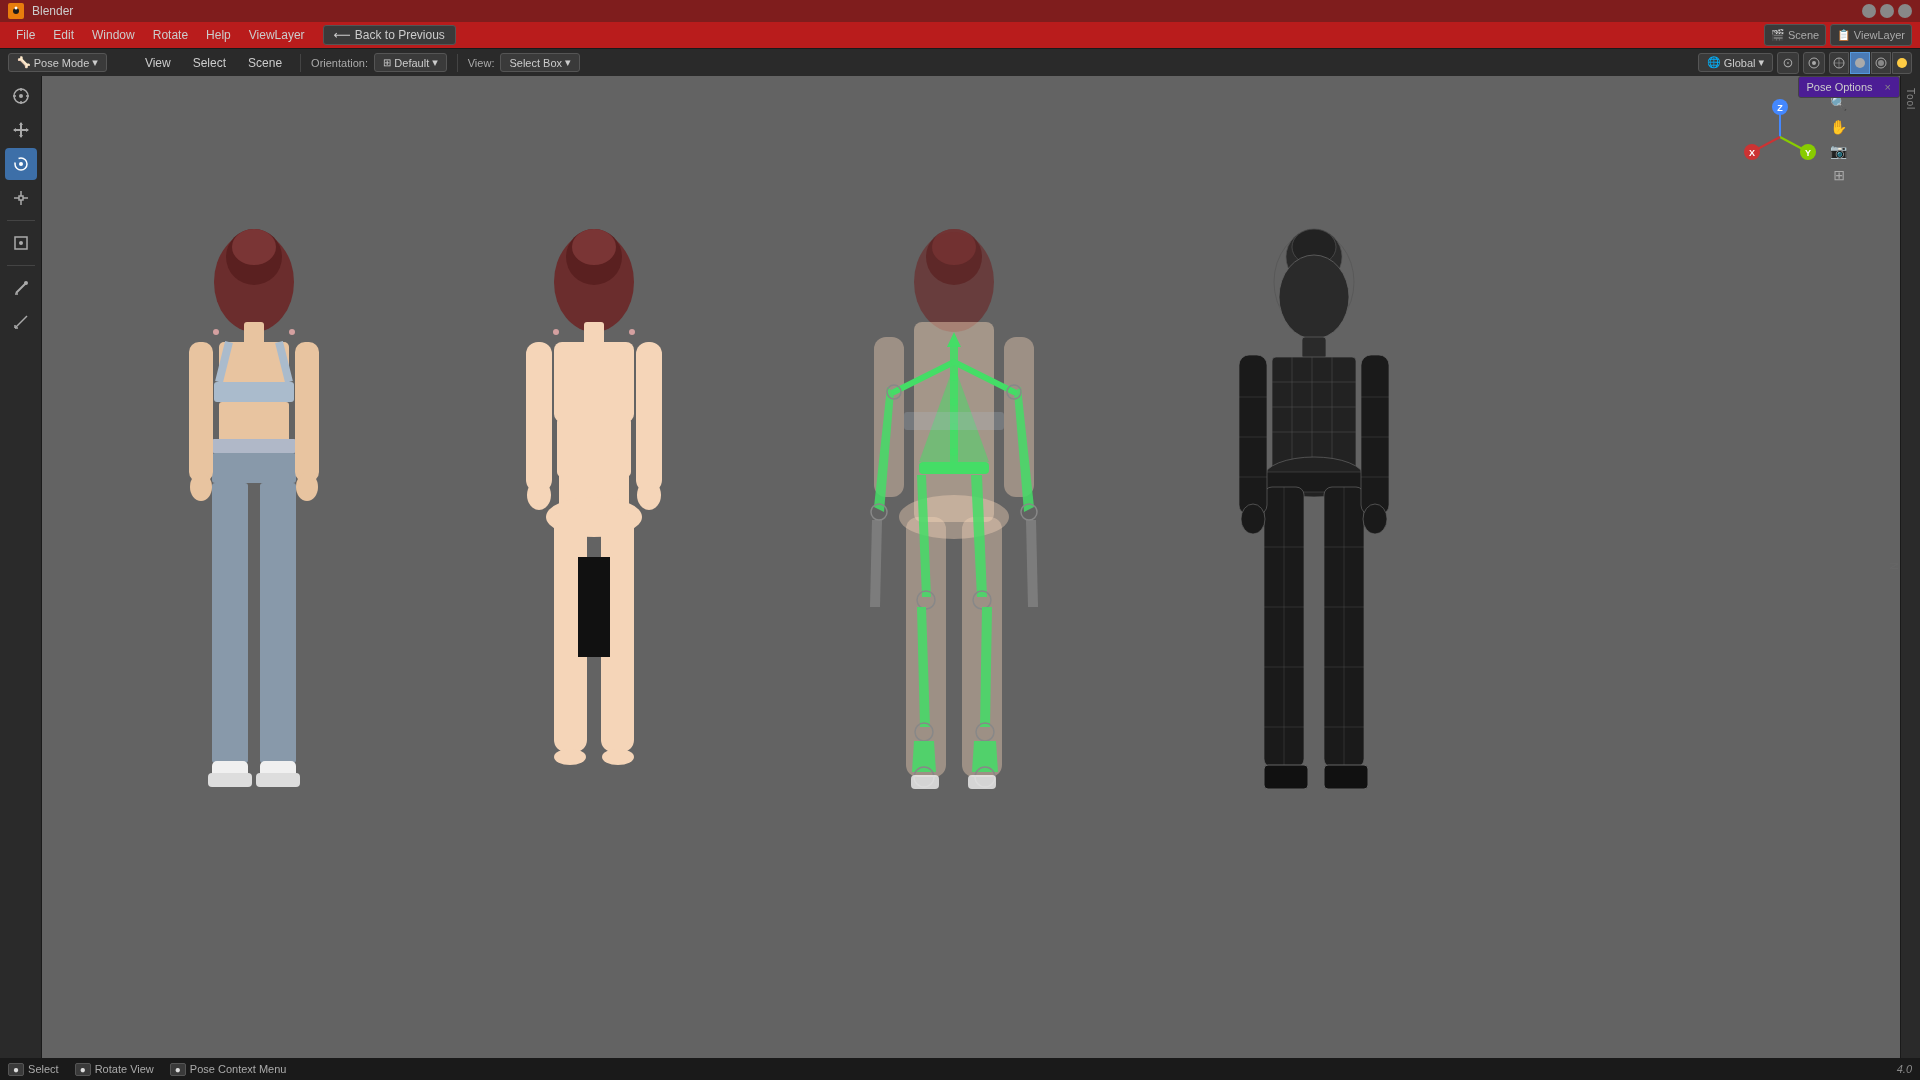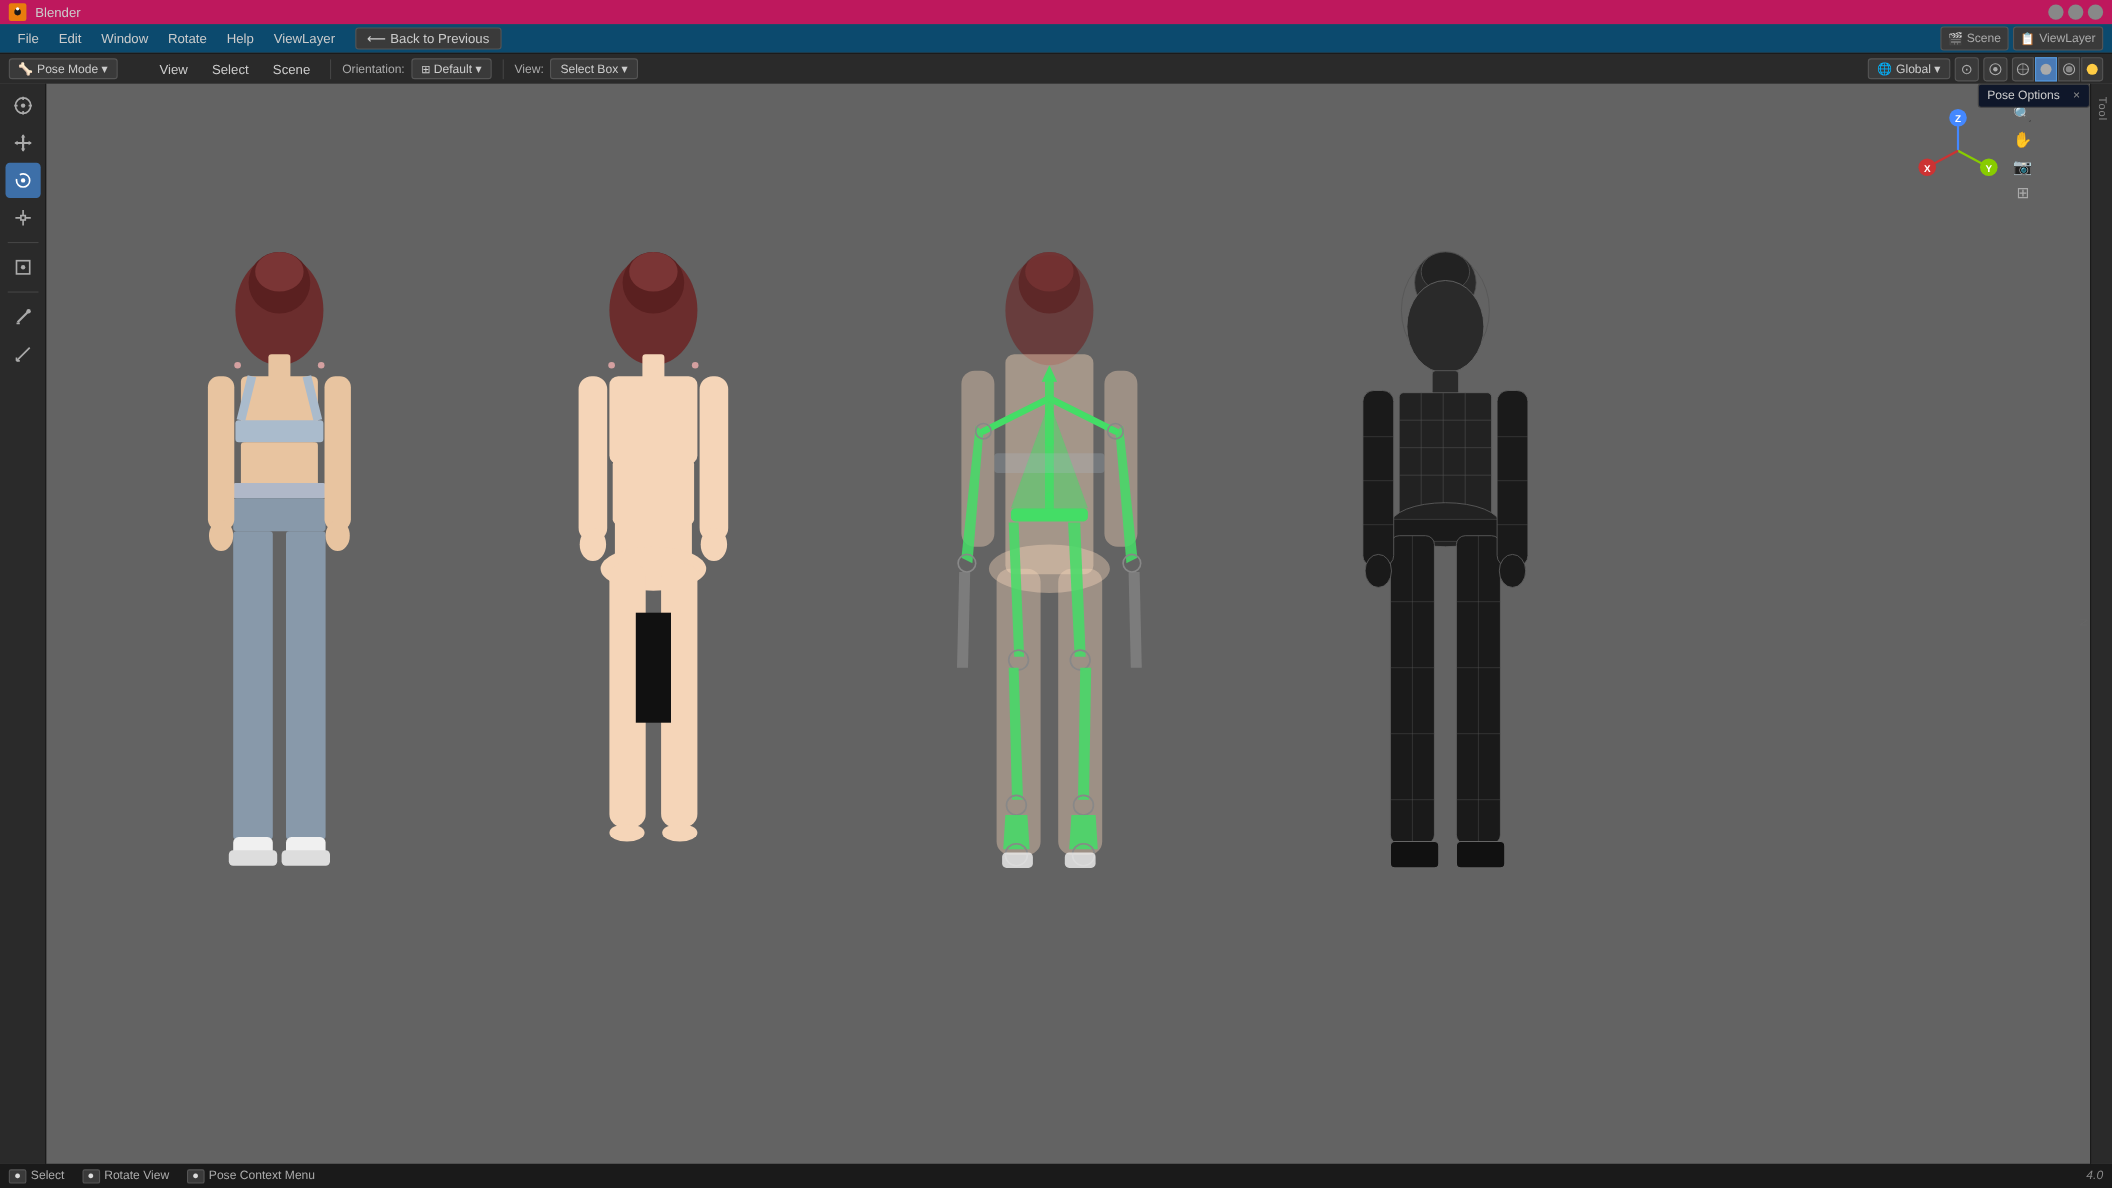--- a/index.html
+++ b/index.html
@@ -12,21 +12,21 @@
       color: #cccccc;
       overflow: hidden;
       position: relative;
     }
 
     
     #titlebar {
       position: absolute;
       top: 0; left: 0; right: 0;
       height: 22px;
-      background: #be185d;
+      background: #7f1d1d;
       display: flex;
       align-items: center;
       padding: 0 8px;
       z-index: 100;
     }
     #titlebar .title-icon {
       width: 16px; height: 16px;
       background: #e87d0d;
       border-radius: 2px;
       margin-right: 8px;
@@ -45,21 +45,21 @@
       width: 14px; height: 14px;
       border-radius: 50%;
       cursor: pointer;
     }
 
     
     #menubar {
       position: absolute;
       top: 22px; left: 0; right: 0;
       height: 26px;
-      background: #0c4a6e;
+      background: #b91c1c;
       display: flex;
       align-items: center;
       padding: 0 8px;
       gap: 2px;
       z-index: 100;
     }
     #menubar .menu-item {
       padding: 2px 8px;
       cursor: pointer;
       border-radius: 3px;
@@ -163,21 +163,21 @@
       top: 76px; left: 42px; right: 20px;
       bottom: 22px;
       background: #636363;
       overflow: hidden;
     }
 
     
     #pose-options-panel {
       position: absolute;
       top: 76px; right: 20px;
-      background: #0f172a;
+      background: #4c1d95;
       border: 1px solid #444;
       border-radius: 3px;
       padding: 4px 8px;
       z-index: 80;
       font-size: 11px;
       color: #ccc;
       display: flex; align-items: center; gap: 4px;
     }
     #pose-options-panel .close-btn { cursor: pointer; color: #888; margin-left: 8px; }
 

